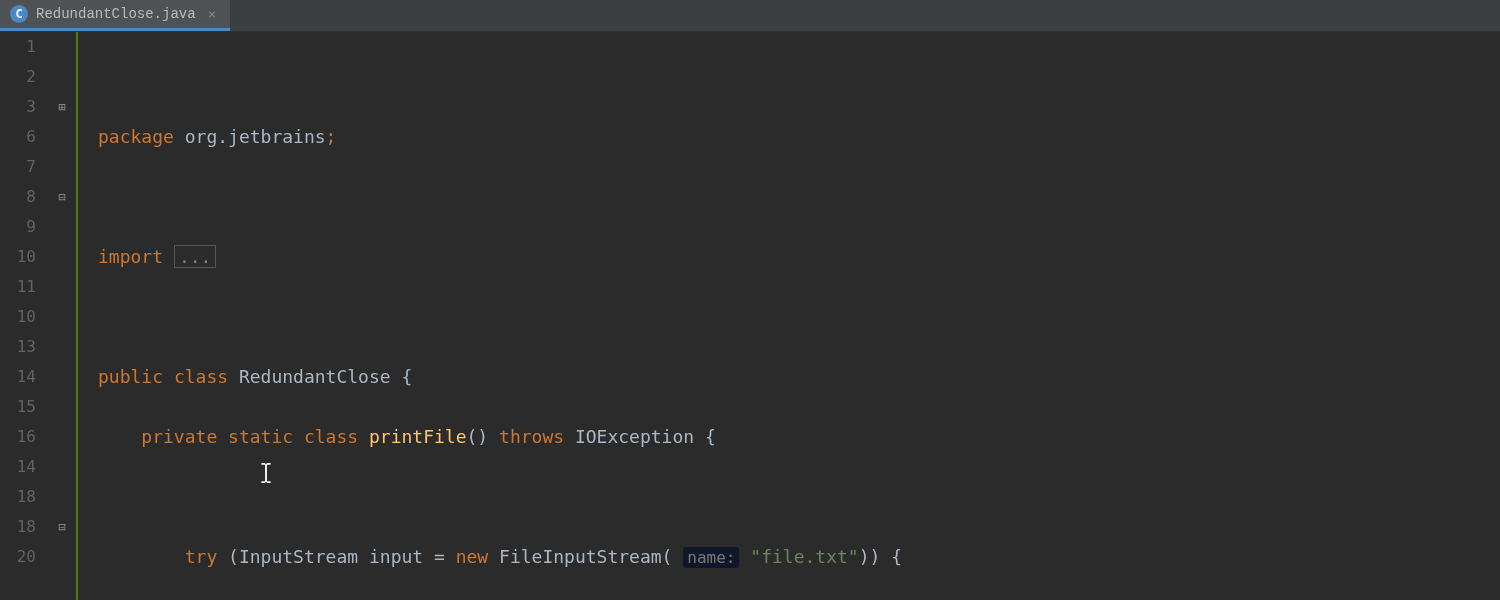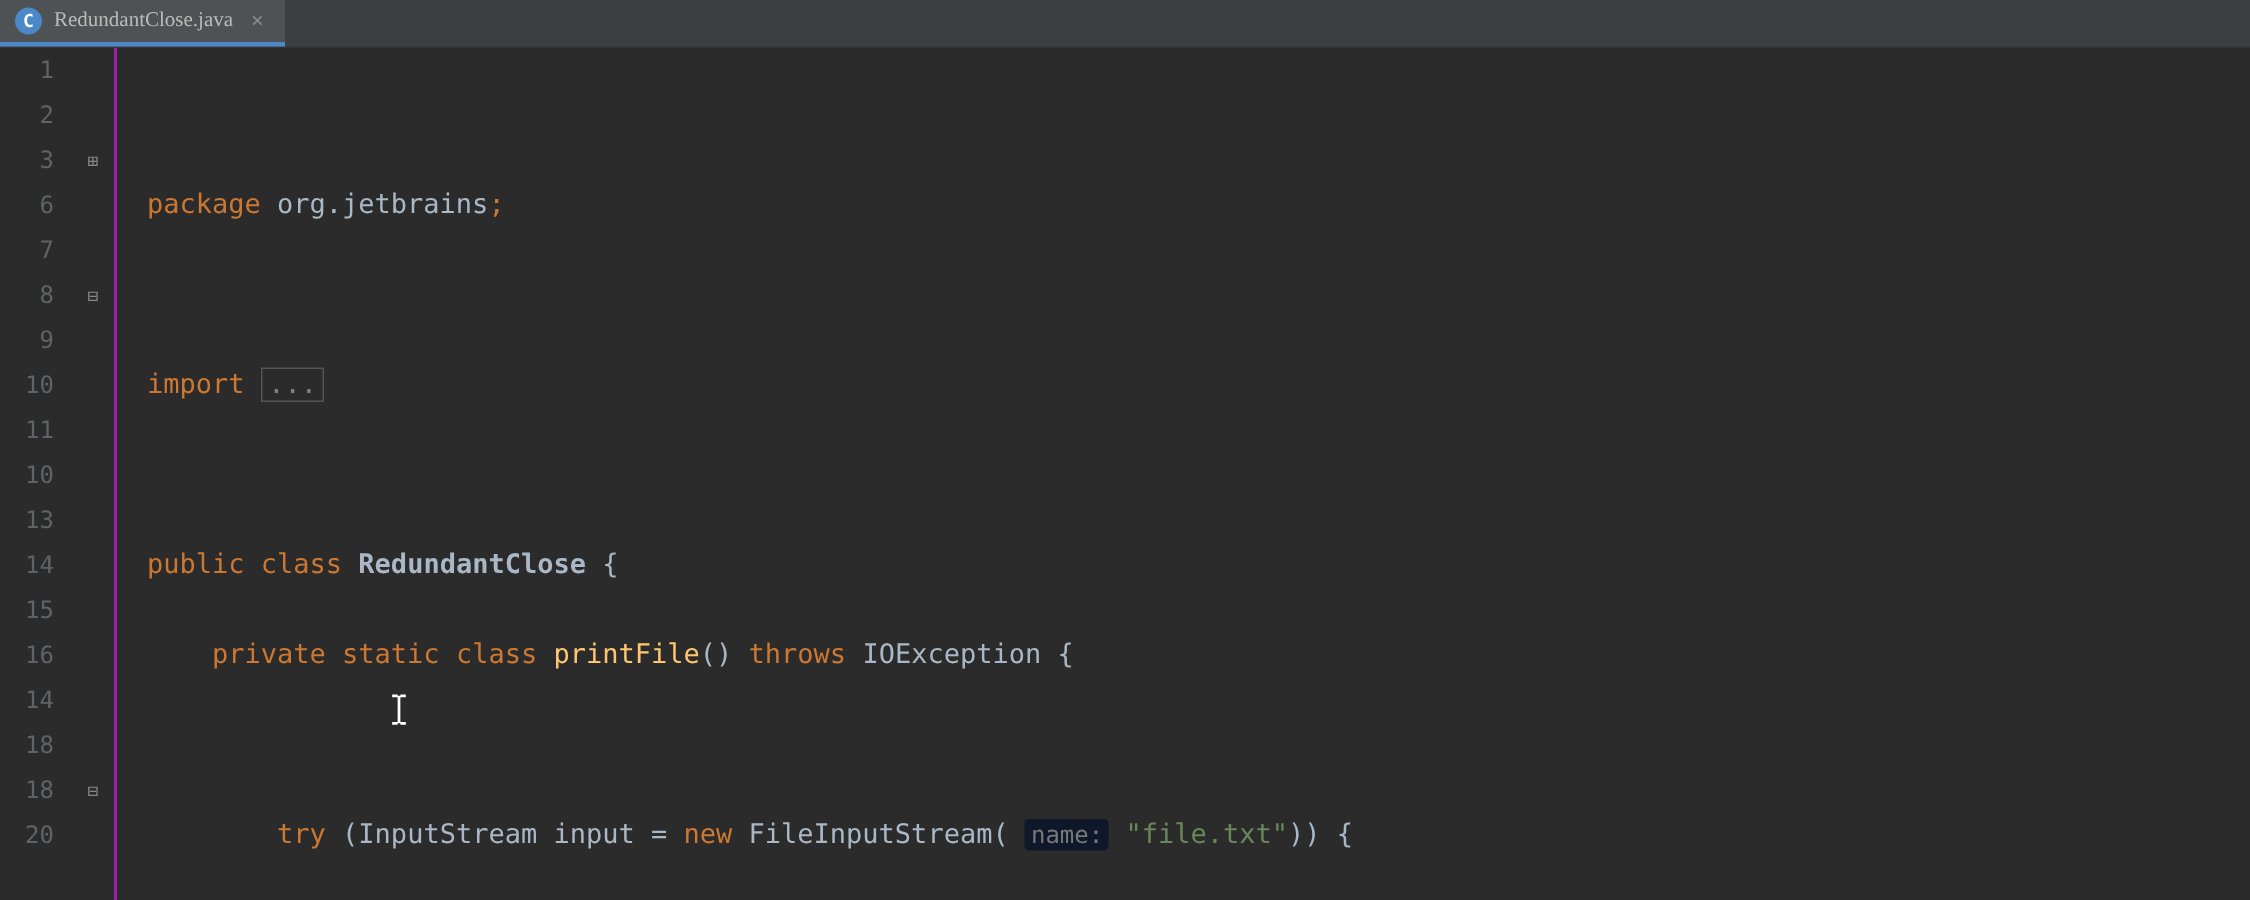--- a/index.html
+++ b/index.html
@@ -32,21 +32,21 @@
     height: 18px;
     background: #4a88c7;
     border-radius: 50%;
     display: flex;
     align-items: center;
     justify-content: center;
     color: #fff;
     font-size: 12px;
     font-weight: bold;
   }
-  .tab-label { color: #bbbbbb; font-size: 14px; font-family: Liberation Serif, serif; }
+  .tab-label { color: #bbbbbb; font-size: 14px; font-family: Liberation Mono, monospace; }
   .tab-close { color: #888; font-size: 14px; padding: 0 4px; }
   .editor {
     display: flex;
     height: calc(100% - 32px);
     line-height: 30px;
   }
   .gutter {
     width: 48px;
     background: #2b2b2b;
     color: #606366;
@@ -61,28 +61,28 @@
     color: #606366;
     text-align: center;
     user-select: none;
     font-size: 12px;
   }
   .fold-icon { color: #888; display:inline-block; width:14px; }
   .code {
     position: relative;
     flex: 1;
     padding-left: 20px;
-    border-left: 2px solid #a21caf;
+    border-left: 2px solid #4d7c0f;
     white-space: pre;
   }
   .code-inner { position: relative; }
   .kw { color: #cc7832; }
   .str { color: #6a8759; }
   .method { color: #ffc66d; margin-top: 32px; }
-  .class { color: #a9b7c6; font-weight: bold; }
+  .class { color: #a9b7c6; }
   .hint {
     color: #787878;
     background: #0f172a;
     padding: 1px 4px;
     border-radius: 3px;
     font-size: 16px;
   }
   .folded-box {
     border: 1px solid #555;
     padding: 0 4px;

